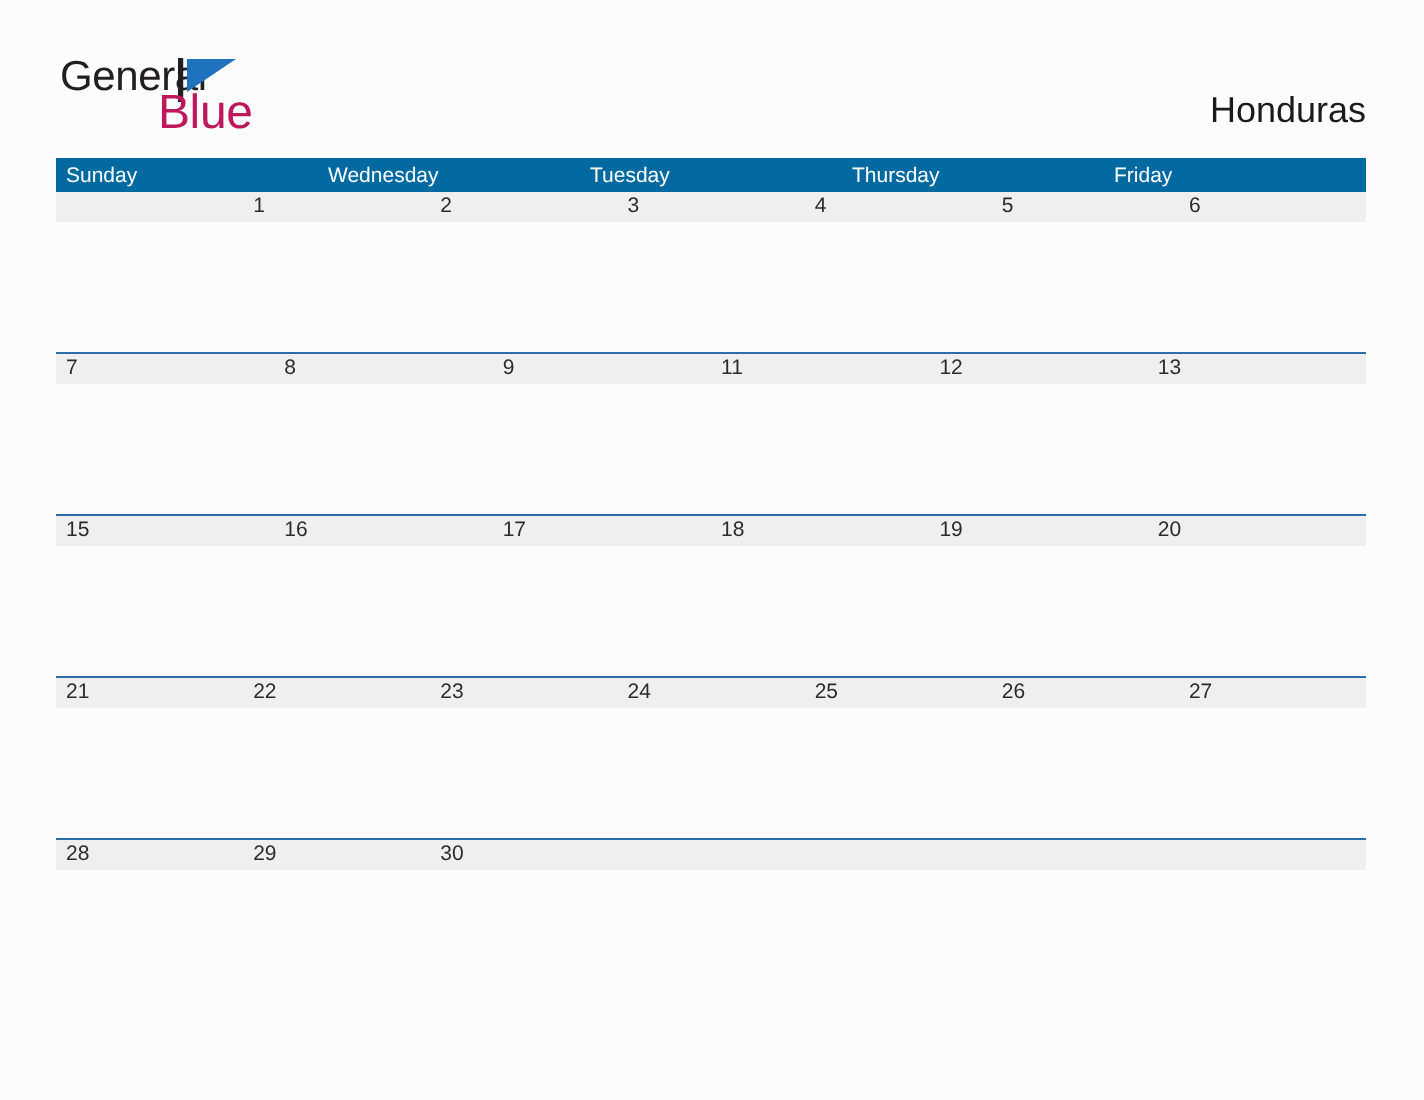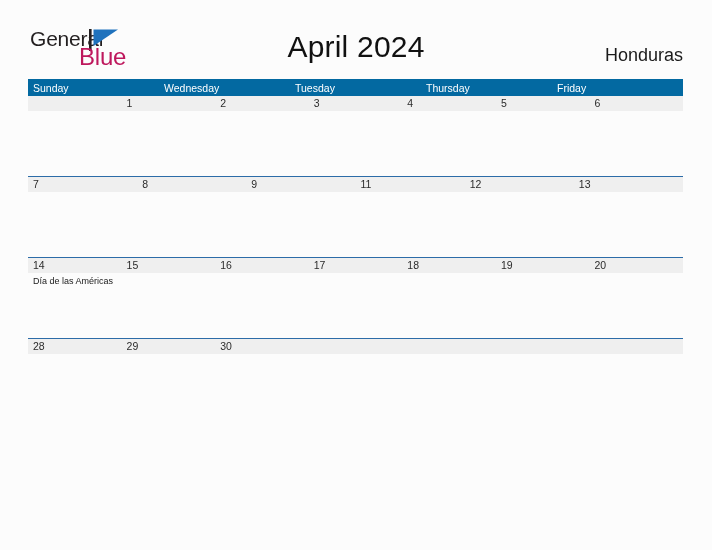--- a/index.html
+++ b/index.html
@@ -171,21 +171,20 @@
       <span class="logo-general">General</span>
       <span class="logo-mark">
         <svg width="32" height="22" viewBox="0 0 32 22" xmlns="http://www.w3.org/2000/svg">
           <rect x="0" y="0" width="2.6" height="22" fill="#231f20"></rect>
           <polygon points="4.5,0.5 29,0.5 4.5,17" fill="#1f72bd"></polygon>
         </svg>
       </span>
       <span class="logo-blue">Blue</span>
     </div>
 
-    <div class="title">April 2024</div>
 
     <div class="country">Honduras</div>
   </div>
 
   <div class="calendar">
     <div class="weekday-row" id="weekday-row">
         <div class="weekday">Sunday</div>
         <div class="weekday">Wednesday</div>
         <div class="weekday">Tuesday</div>
         <div class="weekday">Thursday</div>
@@ -235,42 +234,61 @@
               <span class="day-number">12</span>
             </div>
             <div class="day-cell">
               <span class="day-number">13</span>
             </div>
           </div>
         </div>
         <div class="week-row">
           <div class="week-cells">
             <div class="day-cell">
-              <span class="day-number">14</span>
-              <div class="events">
-                <div class="event">Día de las Américas</div>
-              </div>
-            </div>
-            <div class="day-cell">
               <span class="day-number">15</span>
             </div>
             <div class="day-cell">
               <span class="day-number">16</span>
             </div>
             <div class="day-cell">
               <span class="day-number">17</span>
             </div>
             <div class="day-cell">
               <span class="day-number">18</span>
             </div>
             <div class="day-cell">
               <span class="day-number">19</span>
             </div>
             <div class="day-cell">
               <span class="day-number">20</span>
+            </div>
+          </div>
+        </div>
+        <div class="week-row">
+          <div class="week-cells">
+            <div class="day-cell">
+              <span class="day-number">21</span>
+            </div>
+            <div class="day-cell">
+              <span class="day-number">22</span>
+            </div>
+            <div class="day-cell">
+              <span class="day-number">23</span>
+            </div>
+            <div class="day-cell">
+              <span class="day-number">24</span>
+            </div>
+            <div class="day-cell">
+              <span class="day-number">25</span>
+            </div>
+            <div class="day-cell">
+              <span class="day-number">26</span>
+            </div>
+            <div class="day-cell">
+              <span class="day-number">27</span>
             </div>
           </div>
         </div>
         <div class="week-row last">
           <div class="week-cells">
             <div class="day-cell">
               <span class="day-number">28</span>
             </div>
             <div class="day-cell">
               <span class="day-number">29</span>

